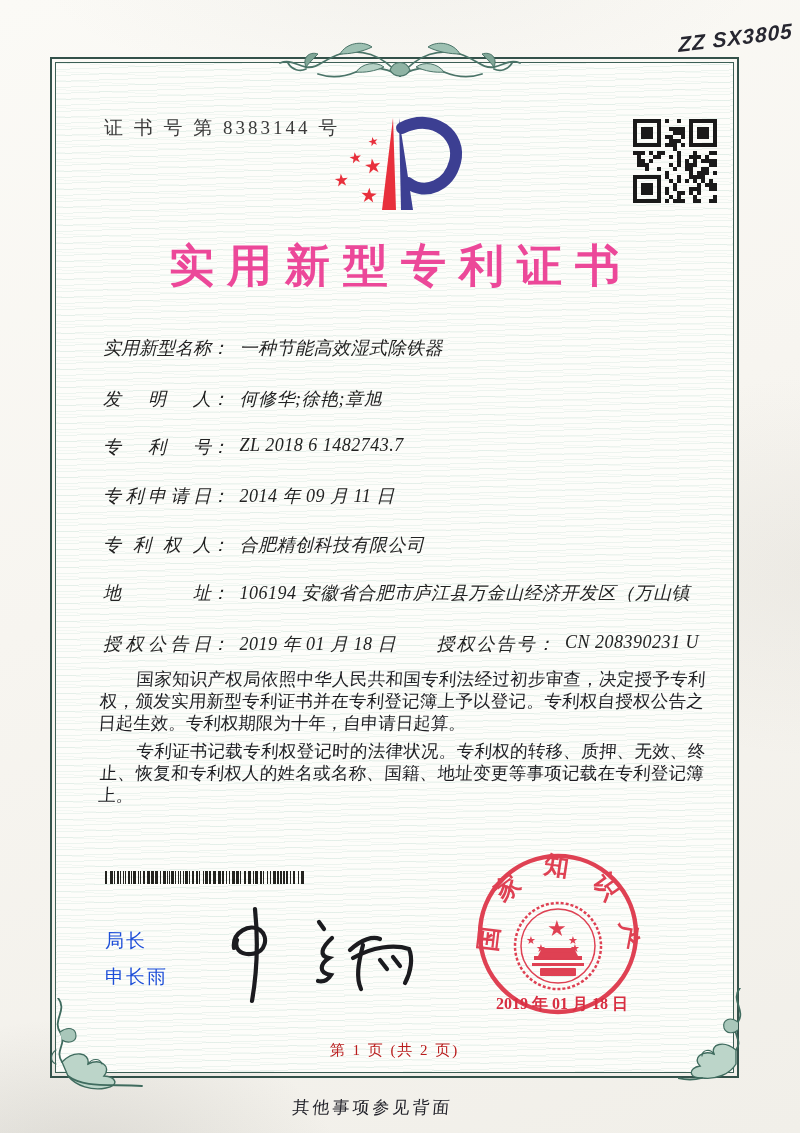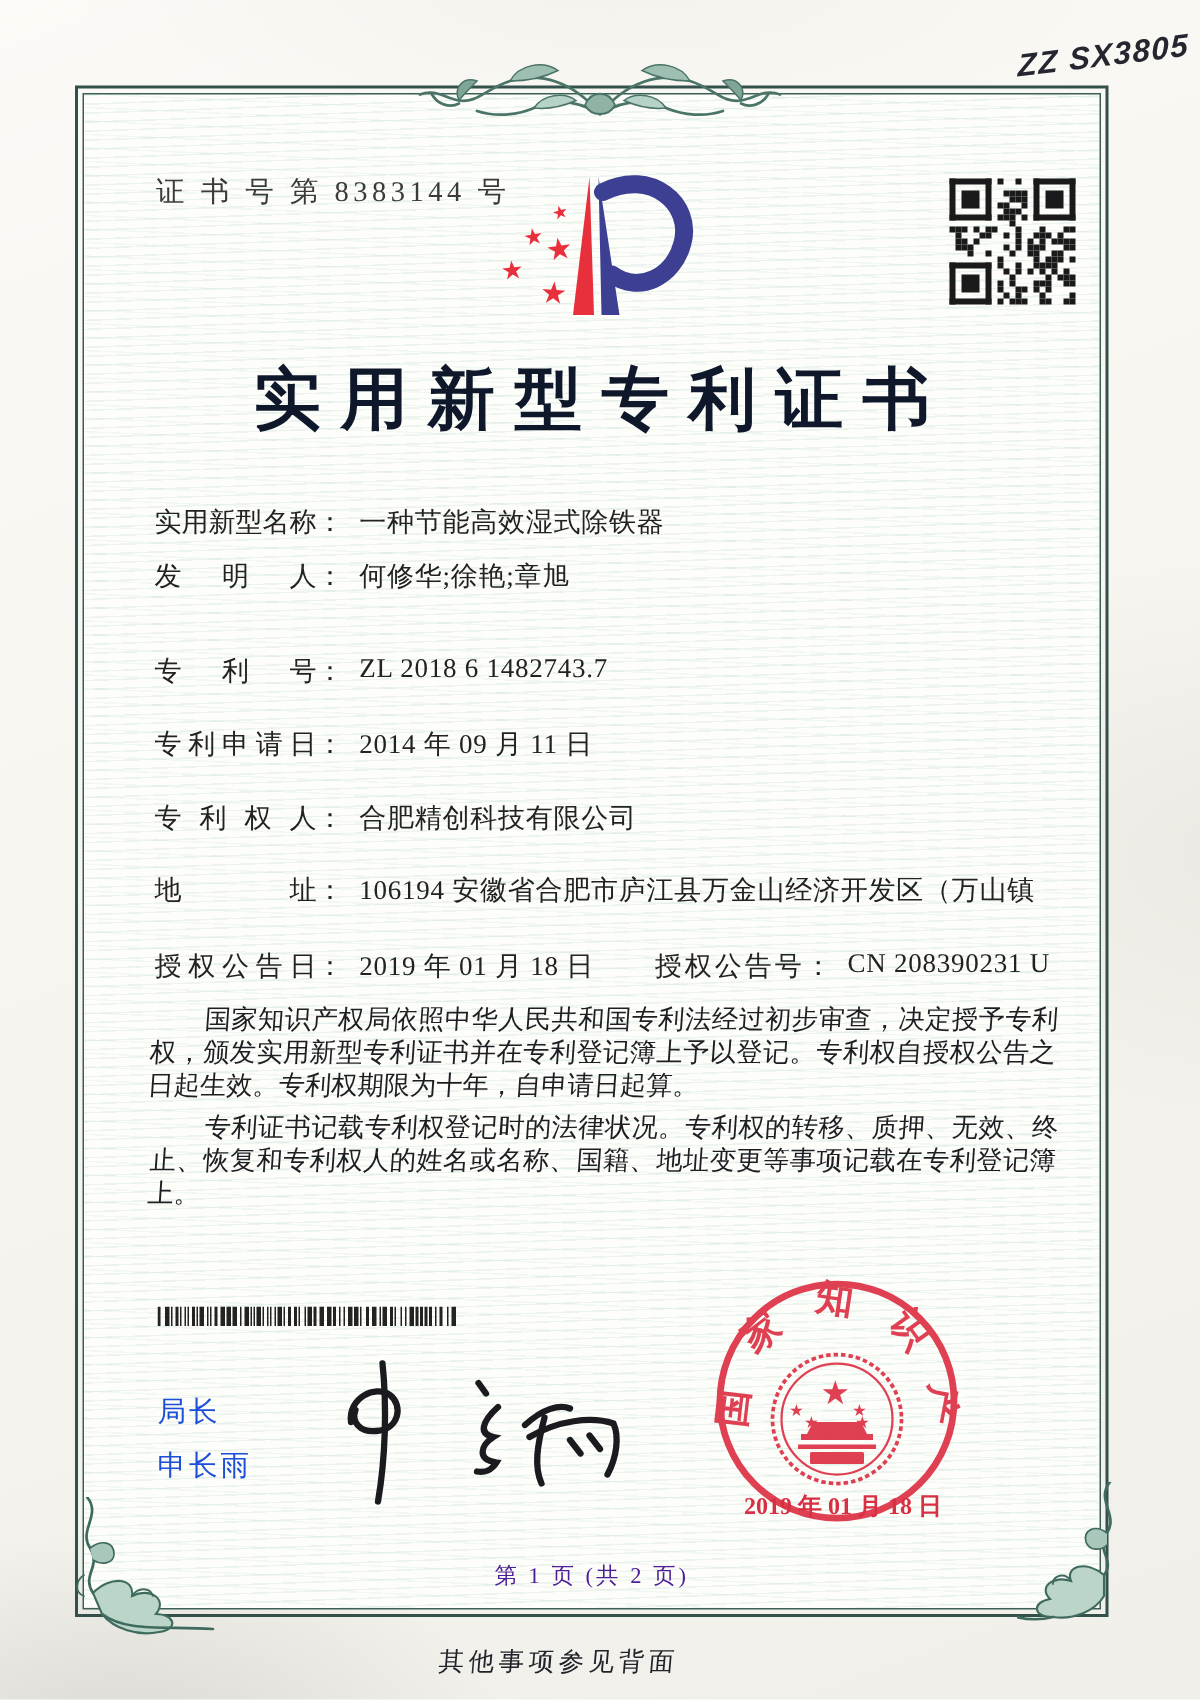--- a/index.html
+++ b/index.html
@@ -21,41 +21,41 @@
       repeating-linear-gradient(178deg, rgba(141,191,173,.15) 0 1px, rgba(255,255,255,0) 1px 6px),
       repeating-linear-gradient(2.5deg, rgba(141,191,173,.09) 0 1px, rgba(255,255,255,0) 1px 9px),
       #fdfdfa;}
   .deco{position:absolute;pointer-events:none;}
   
   .cert-no{position:absolute;left:104px;top:115px;font-size:19px;letter-spacing:3px;color:#3a3a3a;}
   .handwriting{position:absolute;left:678px;top:26px;font-size:21px;color:#262630;
     font-style:italic;font-weight:700;letter-spacing:1px;transform:rotate(-7deg) skewX(-6deg);
     font-family:"Liberation Sans","DejaVu Sans",cursive,sans-serif;}
   .title{position:absolute;left:50px;top:236px;width:689px;text-align:center;
-    font-size:45px;font-weight:700;letter-spacing:13px;color:#0f172a;text-indent:13px;}
+    font-size:45px;font-weight:700;letter-spacing:13px;color:#ec4899;text-indent:13px;}
   .fields{position:absolute;left:103px;top:0;width:620px;font-size:18px;color:#222;}
-  .frow{position:absolute;left:0;white-space:nowrap;}
+  .frow{position:absolute;left:0;white-space:nowrap;font-style:italic;}
   .f-label{display:inline-block;width:108px;text-align:justify;text-align-last:justify;vertical-align:top;}
   .f-colon{display:inline-block;vertical-align:top;}
   .f-value{display:inline-block;margin-left:6px;letter-spacing:.5px;vertical-align:top;}
   .f-value2{display:block;margin-left:0;}
   .pair2{margin-left:36px;}
   .body-text{position:absolute;left:100px;top:668px;width:604px;
     font-size:17.5px;line-height:22px;color:#1d1d22;text-align:justify;}
   .body-text p{margin:0 0 6px 0;text-indent:2em;transform:skewX(-4deg);}
   .barcode{position:absolute;left:105px;top:871px;}
   .signer{position:absolute;left:105px;top:928px;font-size:19px;color:#1d4ed8;
     font-family:"Liberation Sans","DejaVu Sans",sans-serif;}
   .signer div{margin-bottom:10px;letter-spacing:2px;}
   .signature{position:absolute;left:222px;top:896px;}
   .seal{position:absolute;left:468px;top:844px;opacity:.93;}
   .seal-date{position:absolute;left:484px;top:994px;width:156px;text-align:center;
     color:#d82f42;font-size:16px;font-weight:700;letter-spacing:0px;white-space:nowrap;}
   .page-num{position:absolute;left:50px;top:1041px;width:689px;text-align:center;
-    font-size:15px;color:#4c1d95;letter-spacing:2px;}
+    font-size:15px;color:#b91c1c;letter-spacing:2px;}
   .back-note{position:absolute;left:28px;top:1096px;width:689px;text-align:center;
     font-size:17px;color:#22222a;letter-spacing:3px;transform:skewX(-5deg);}
   .qr{position:absolute;left:631px;top:117px;}
 </style>
 </head>
 <body>
 
 <div class="page">
 
   <div class="handwriting">ZZ SX3805</div>
@@ -244,21 +244,21 @@
       <rect x="82" y="82" width="4" height="4" fill="#1a1a1a"></rect>
     </svg>
 
   <div class="title">实用新型专利证书</div>
 
   <div class="fields">
     <div class="frow" style="top:336px">
       <span class="f-label">实用新型名称</span><span class="f-colon">：</span>
       <span class="f-value">一种节能高效湿式除铁器</span>
     </div>
-    <div class="frow" style="top:372px">
+    <div class="frow" style="top:387px">
       <span class="f-label">发明人</span><span class="f-colon">：</span>
       <span class="f-value">何修华;徐艳;章旭</span>
     </div>
     <div class="frow" style="top:435px">
       <span class="f-label">专利号</span><span class="f-colon">：</span>
       <span class="f-value">ZL 2018 6 1482743.7</span>
     </div>
     <div class="frow" style="top:484px">
       <span class="f-label">专利申请日</span><span class="f-colon">：</span>
       <span class="f-value">2014 年 09 月 11 日</span>

